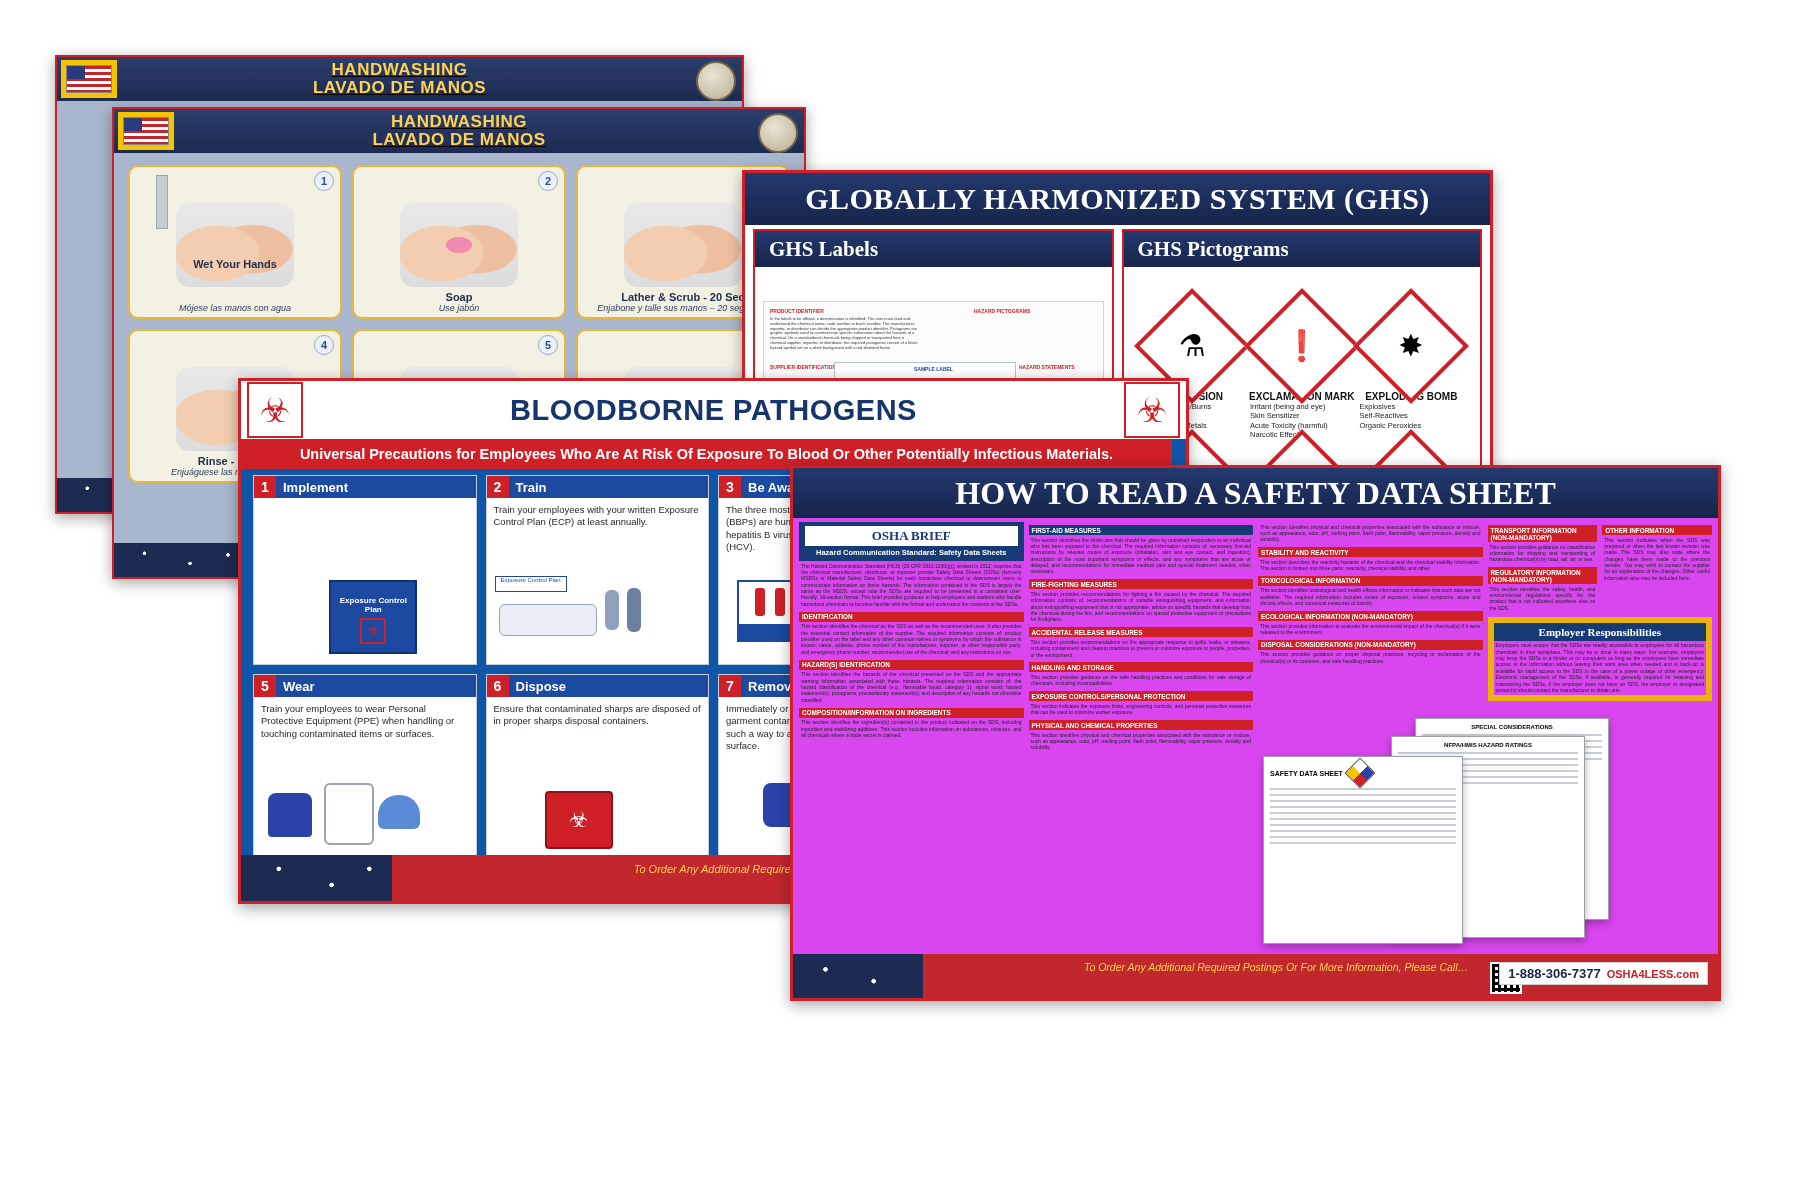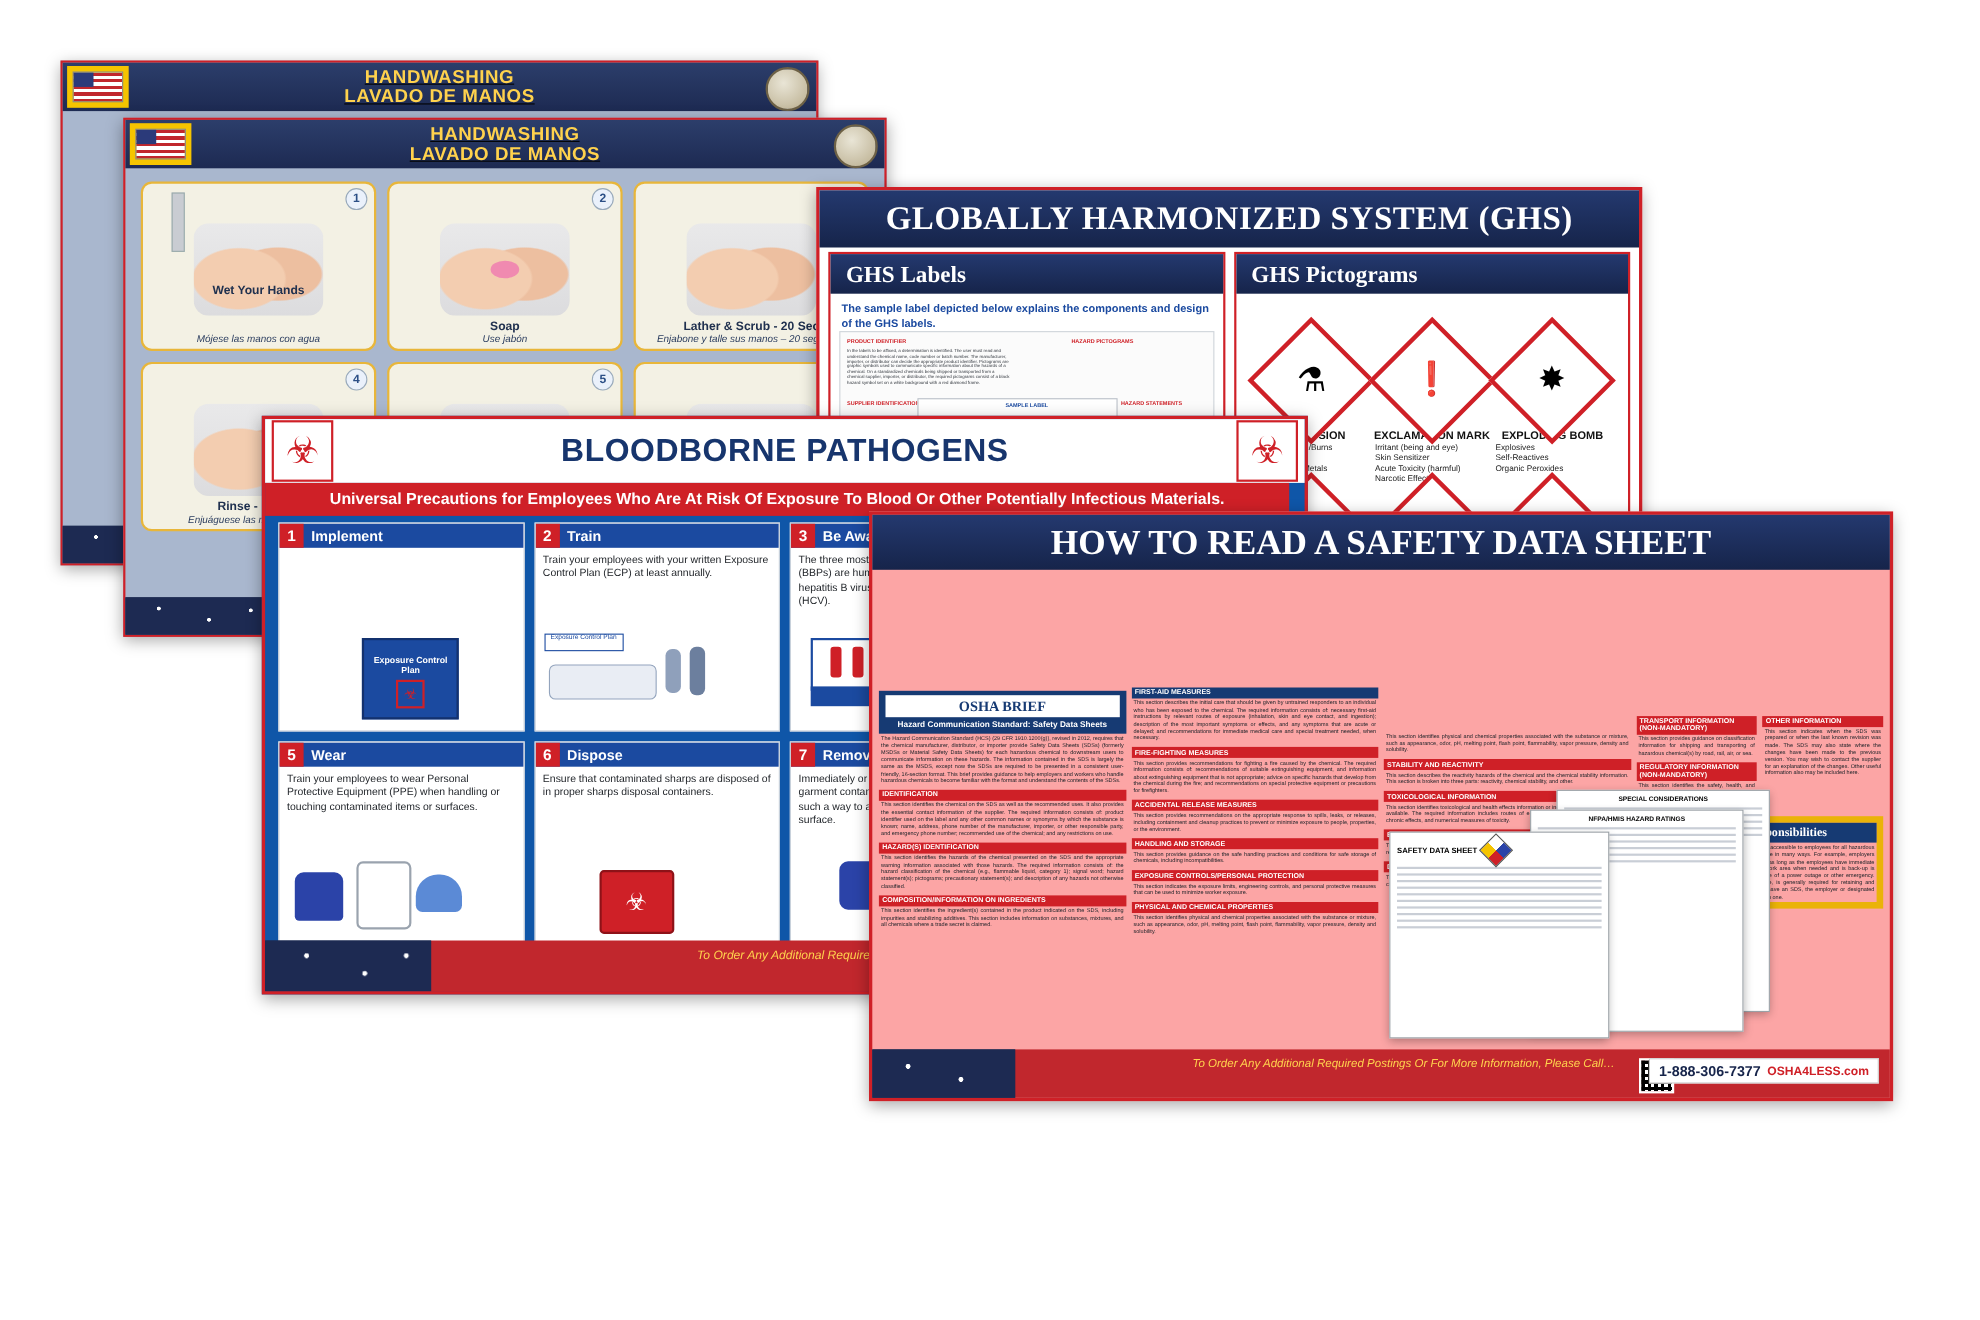--- a/index.html
+++ b/index.html
@@ -73,24 +73,24 @@
   .art{position:absolute;left:0;right:0;bottom:4px;height:86px;}
   .bbp-foot{position:absolute;left:0;right:0;bottom:0;height:46px;background:linear-gradient(90deg,#1d2a52 0 16%,#c1272d 16% 100%);}
   .bbp-foot .stars{position:absolute;left:0;top:0;width:16%;height:100%;background:
       radial-gradient(circle at 25% 30%,#fff 0 2px,transparent 2.5px),
       radial-gradient(circle at 60% 65%,#fff 0 2px,transparent 2.5px),
       radial-gradient(circle at 85% 30%,#fff 0 2px,transparent 2.5px),#1d2a52;}
   .bbp-foot .order{position:absolute;right:150px;top:8px;color:#ffd24d;font-style:italic;font-size:11px;text-align:right;line-height:1.25;}
   .phonebox{position:absolute;right:10px;top:9px;background:#fff;border:1px solid #ccc;padding:4px 10px;font-weight:bold;color:#16244a;font-size:14px;}
 
   
-  .sds{background:#fca5a5;border:3px solid #cf2027;}
+  .sds{background:#d946ef;border:3px solid #cf2027;}
   .sds-band{position:absolute;left:0;right:0;top:0;height:50px;background:linear-gradient(#24396f,#16244a);display:flex;align-items:center;justify-content:center;}
   .sds-band span{color:#fff;font-weight:bold;font-size:32px;font-family:"Liberation Serif",serif;}
-  .sds-body{position:absolute;left:6px;right:6px;top:54px;bottom:46px;display:flex;gap:5px;align-items:center;}
+  .sds-body{position:absolute;left:6px;right:6px;top:54px;bottom:46px;display:flex;gap:5px;}
   .sds-col{flex:1;position:relative;}
   .brief{background:#163a73;color:#fff;padding:4px 6px;}
   .brief .bt{background:#fff;color:#163a73;font-weight:bold;text-align:center;font-size:13px;padding:2px 0;font-family:"Liberation Serif",serif;}
   .brief .bs{text-align:center;font-size:7.5px;font-weight:bold;margin-top:2px;line-height:1.2;}
   .secthdr{background:#cf2027;color:#fff;font-size:6.4px;font-weight:bold;padding:1.5px 3px;margin-top:3px;}
   .secthdr.blue{background:#163a73;}
   .para{font-size:5px;line-height:1.28;color:#20242a;padding:1.5px 2px;text-align:justify;}
   .empbox{border:6px solid #eab308;margin-top:4px;}
   .empbox .eh{background:#163a73;color:#fff;text-align:center;font-weight:bold;font-size:11px;padding:3px 0;font-family:"Liberation Serif",serif;}
   .sheet{position:absolute;background:#fff;border:1px solid #9aa0a6;box-shadow:0 3px 8px rgba(0,0,0,.3);}
@@ -198,21 +198,20 @@
     <div class="ghs-band">
       <span>GLOBALLY HARMONIZED SYSTEM (GHS)</span>
     </div>
 
     <div class="ghs-cols">
 
       <div class="ghs-col">
         <div class="hdr">
           <span>GHS Labels</span>
         </div>
-        <div class="ghs-note">The sample label depicted below explains the components and design of the GHS labels.</div>
 
         <div class="label-sample">
           <div class="ls-row ls-red" style="left:6px;top:6px;width:120px;">PRODUCT IDENTIFIER</div>
           <div class="ls-row ls-red" style="left:210px;top:6px;width:120px;">HAZARD PICTOGRAMS</div>
           <div class="ls-row micro" style="left:6px;top:15px;width:150px;height:40px;overflow:hidden;">In the labels to be affixed, a determination is identified. The user must read and understand the chemical name, code number or batch number. The manufacturer, importer, or distributor can decide the appropriate product identifier. Pictograms are graphic symbols used to communicate specific information about the hazards of a chemical. On a standardized chemicals being shipped or transported from a chemical supplier, importer, or distributor, the required pictograms consist of a black hazard symbol set on a white background with a red diamond frame.</div>
 
           <div class="ls-row ls-red" style="left:6px;top:62px;width:90px;">SUPPLIER IDENTIFICATION</div>
           <div class="ls-box" style="left:70px;top:60px;width:180px;height:120px;"></div>
           <div class="ls-row ls-blue" style="left:150px;top:64px;">SAMPLE LABEL</div>
           <div class="ls-row ls-blue" style="left:150px;top:90px;">Product Identifier</div>

